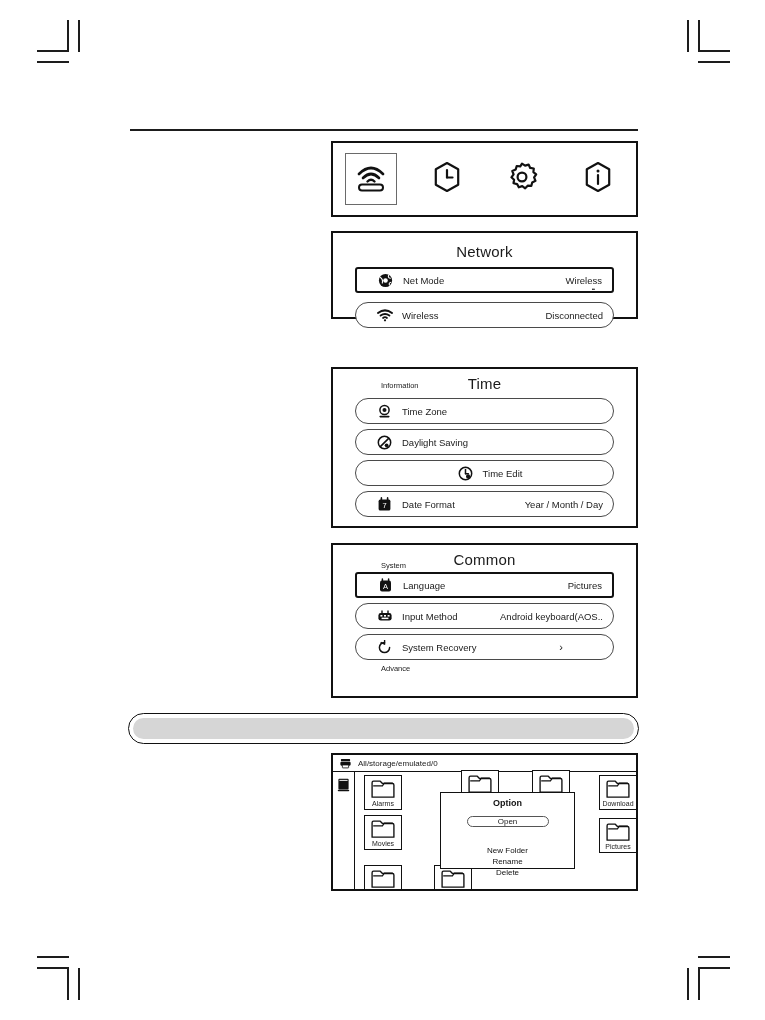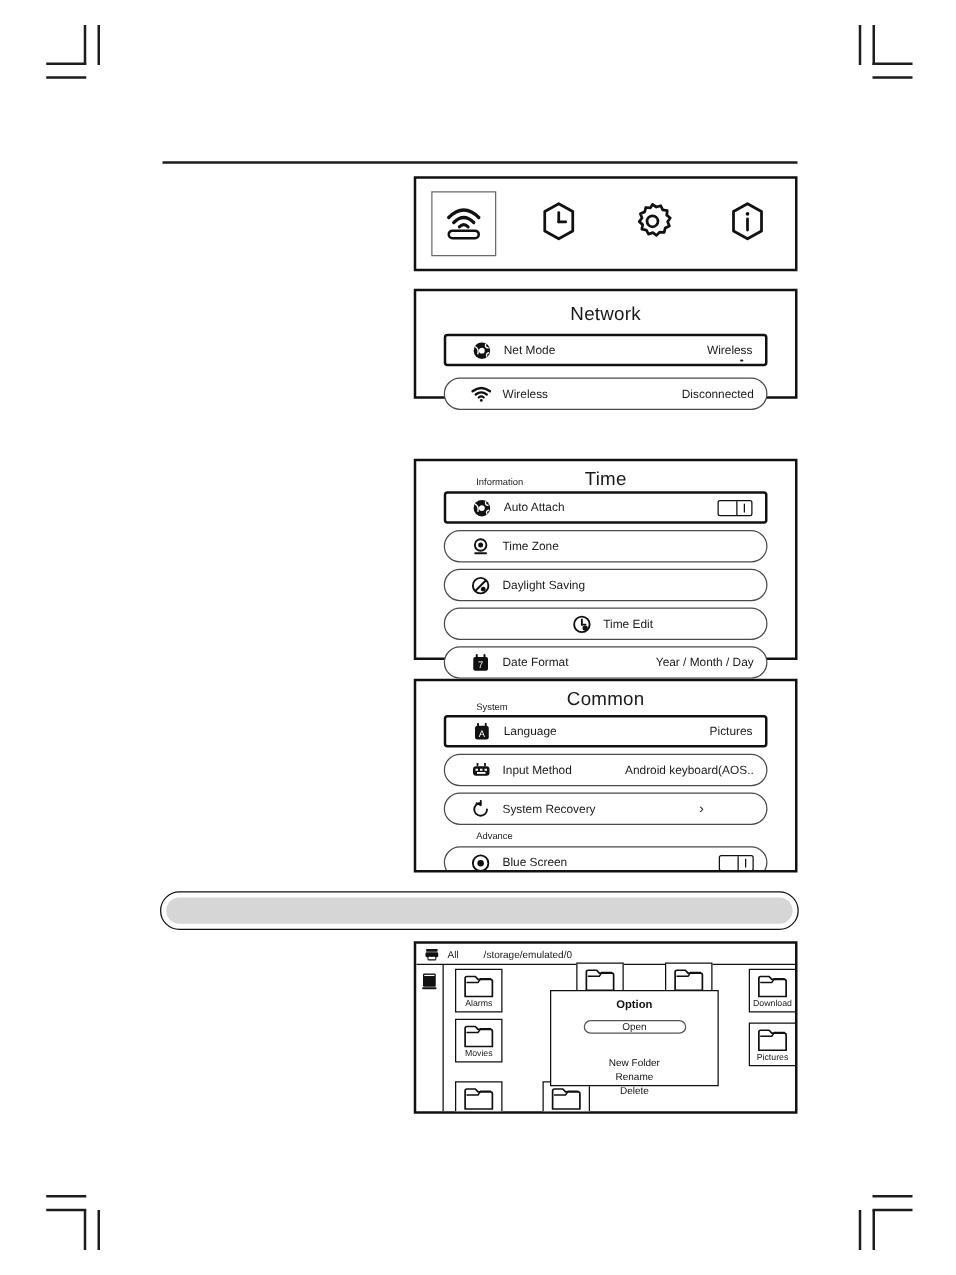--- a/index.html
+++ b/index.html
@@ -192,21 +192,21 @@
   #fb-header {
     position: absolute;
     left: 0; top: 0; right: 0; height: 17px;
     border-bottom: 1.5px solid #111;
     display: flex;
     align-items: center;
     padding-left: 7px;
     box-sizing: border-box;
   }
   #fb-header .hdr-icon { margin-right: 7px; display: flex; align-items: center; }
-  #fb-header .hdr-all { font-size: 8px; margin-right: 20px; }
+  #fb-header .hdr-all { font-size: 8px; }
   #fb-header .hdr-path { font-size: 8px; }
 
   #fb-side {
     position: absolute;
     left: 0; top: 17px; width: 22px; bottom: 0;
     border-right: 1.5px solid #111;
     box-sizing: border-box;
     display: flex;
     justify-content: center;
     padding-top: 6px;
@@ -378,35 +378,20 @@
     </div>
   </div>
 </div>
 
 <div class="panel" id="time-panel">
   <div class="section-title" style="top:6px;">Time</div>
   <div class="group-label" style="left:48px; top:12px;">Information</div>
 
   <div class="rowlist" style="top:24px;">
 
-    <div class="row focused">
-      <span class="r-icon">
-        <svg width="15" height="15" viewBox="0 0 15 15">
-          <circle cx="7.5" cy="7.5" r="6.6" fill="#111"></circle>
-          <circle cx="7.5" cy="7.5" r="2.3" fill="#fff"></circle>
-          <path d="M2 4.2 Q5.5 6 4.2 10.5" stroke="#fff" stroke-width="1.1" fill="none"></path>
-          <path d="M12.8 5.2 Q9.6 5.4 10.6 2" stroke="#fff" stroke-width="1.1" fill="none"></path>
-          <path d="M11.6 12.4 Q10.3 9.6 13.2 9.2" stroke="#fff" stroke-width="1.1" fill="none"></path>
-        </svg>
-      </span>
-      <span class="r-label">Auto Attach</span>
-      <span class="toggle">
-          <span class="knob"></span>
-        </span>
-    </div>
 
     <div class="row" style="margin-top:5px;">
       <span class="r-icon">
         <svg width="15" height="15" viewBox="0 0 15 15">
           <circle cx="7.5" cy="6" r="4.6" stroke="#111" stroke-width="1.5" fill="none"></circle>
           <circle cx="7.5" cy="6" r="2" fill="#111"></circle>
           <line x1="3.2" y1="12.6" x2="11.8" y2="12.6" stroke="#111" stroke-width="1.6" stroke-linecap="round"></line>
         </svg>
       </span>
       <span class="r-label">Time Zone</span>
@@ -492,32 +477,20 @@
           <path d="M12.6 7.5 A5.1 5.1 0 1 1 7.5 2.4" stroke="#111" stroke-width="1.5" fill="none" stroke-linecap="round"></path>
           <polyline points="7.6,0.4 7.6,4.2 4.2,2.6" stroke="#111" stroke-width="1.4" fill="none" stroke-linejoin="round" stroke-linecap="round"></polyline>
         </svg>
       </span>
       <span class="r-label">System Recovery</span>
       <span class="chev">›</span>
     </div>
 
     <div class="group-label" style="left:26px; top:92px;">Advance</div>
 
-    <div class="row" style="margin-top:17px;">
-      <span class="r-icon">
-        <svg width="15" height="15" viewBox="0 0 15 15">
-          <circle cx="7.5" cy="7.5" r="6.2" stroke="#111" stroke-width="1.5" fill="none"></circle>
-          <circle cx="7.5" cy="7.5" r="2.6" fill="#111"></circle>
-        </svg>
-      </span>
-      <span class="r-label">Blue Screen</span>
-      <span class="toggle">
-          <span class="knob"></span>
-        </span>
-    </div>
 
   </div>
 </div>
 
 <div id="gray-bar">
   <div class="fill"></div>
 </div>
 
 <div class="panel" id="file-browser">
 

